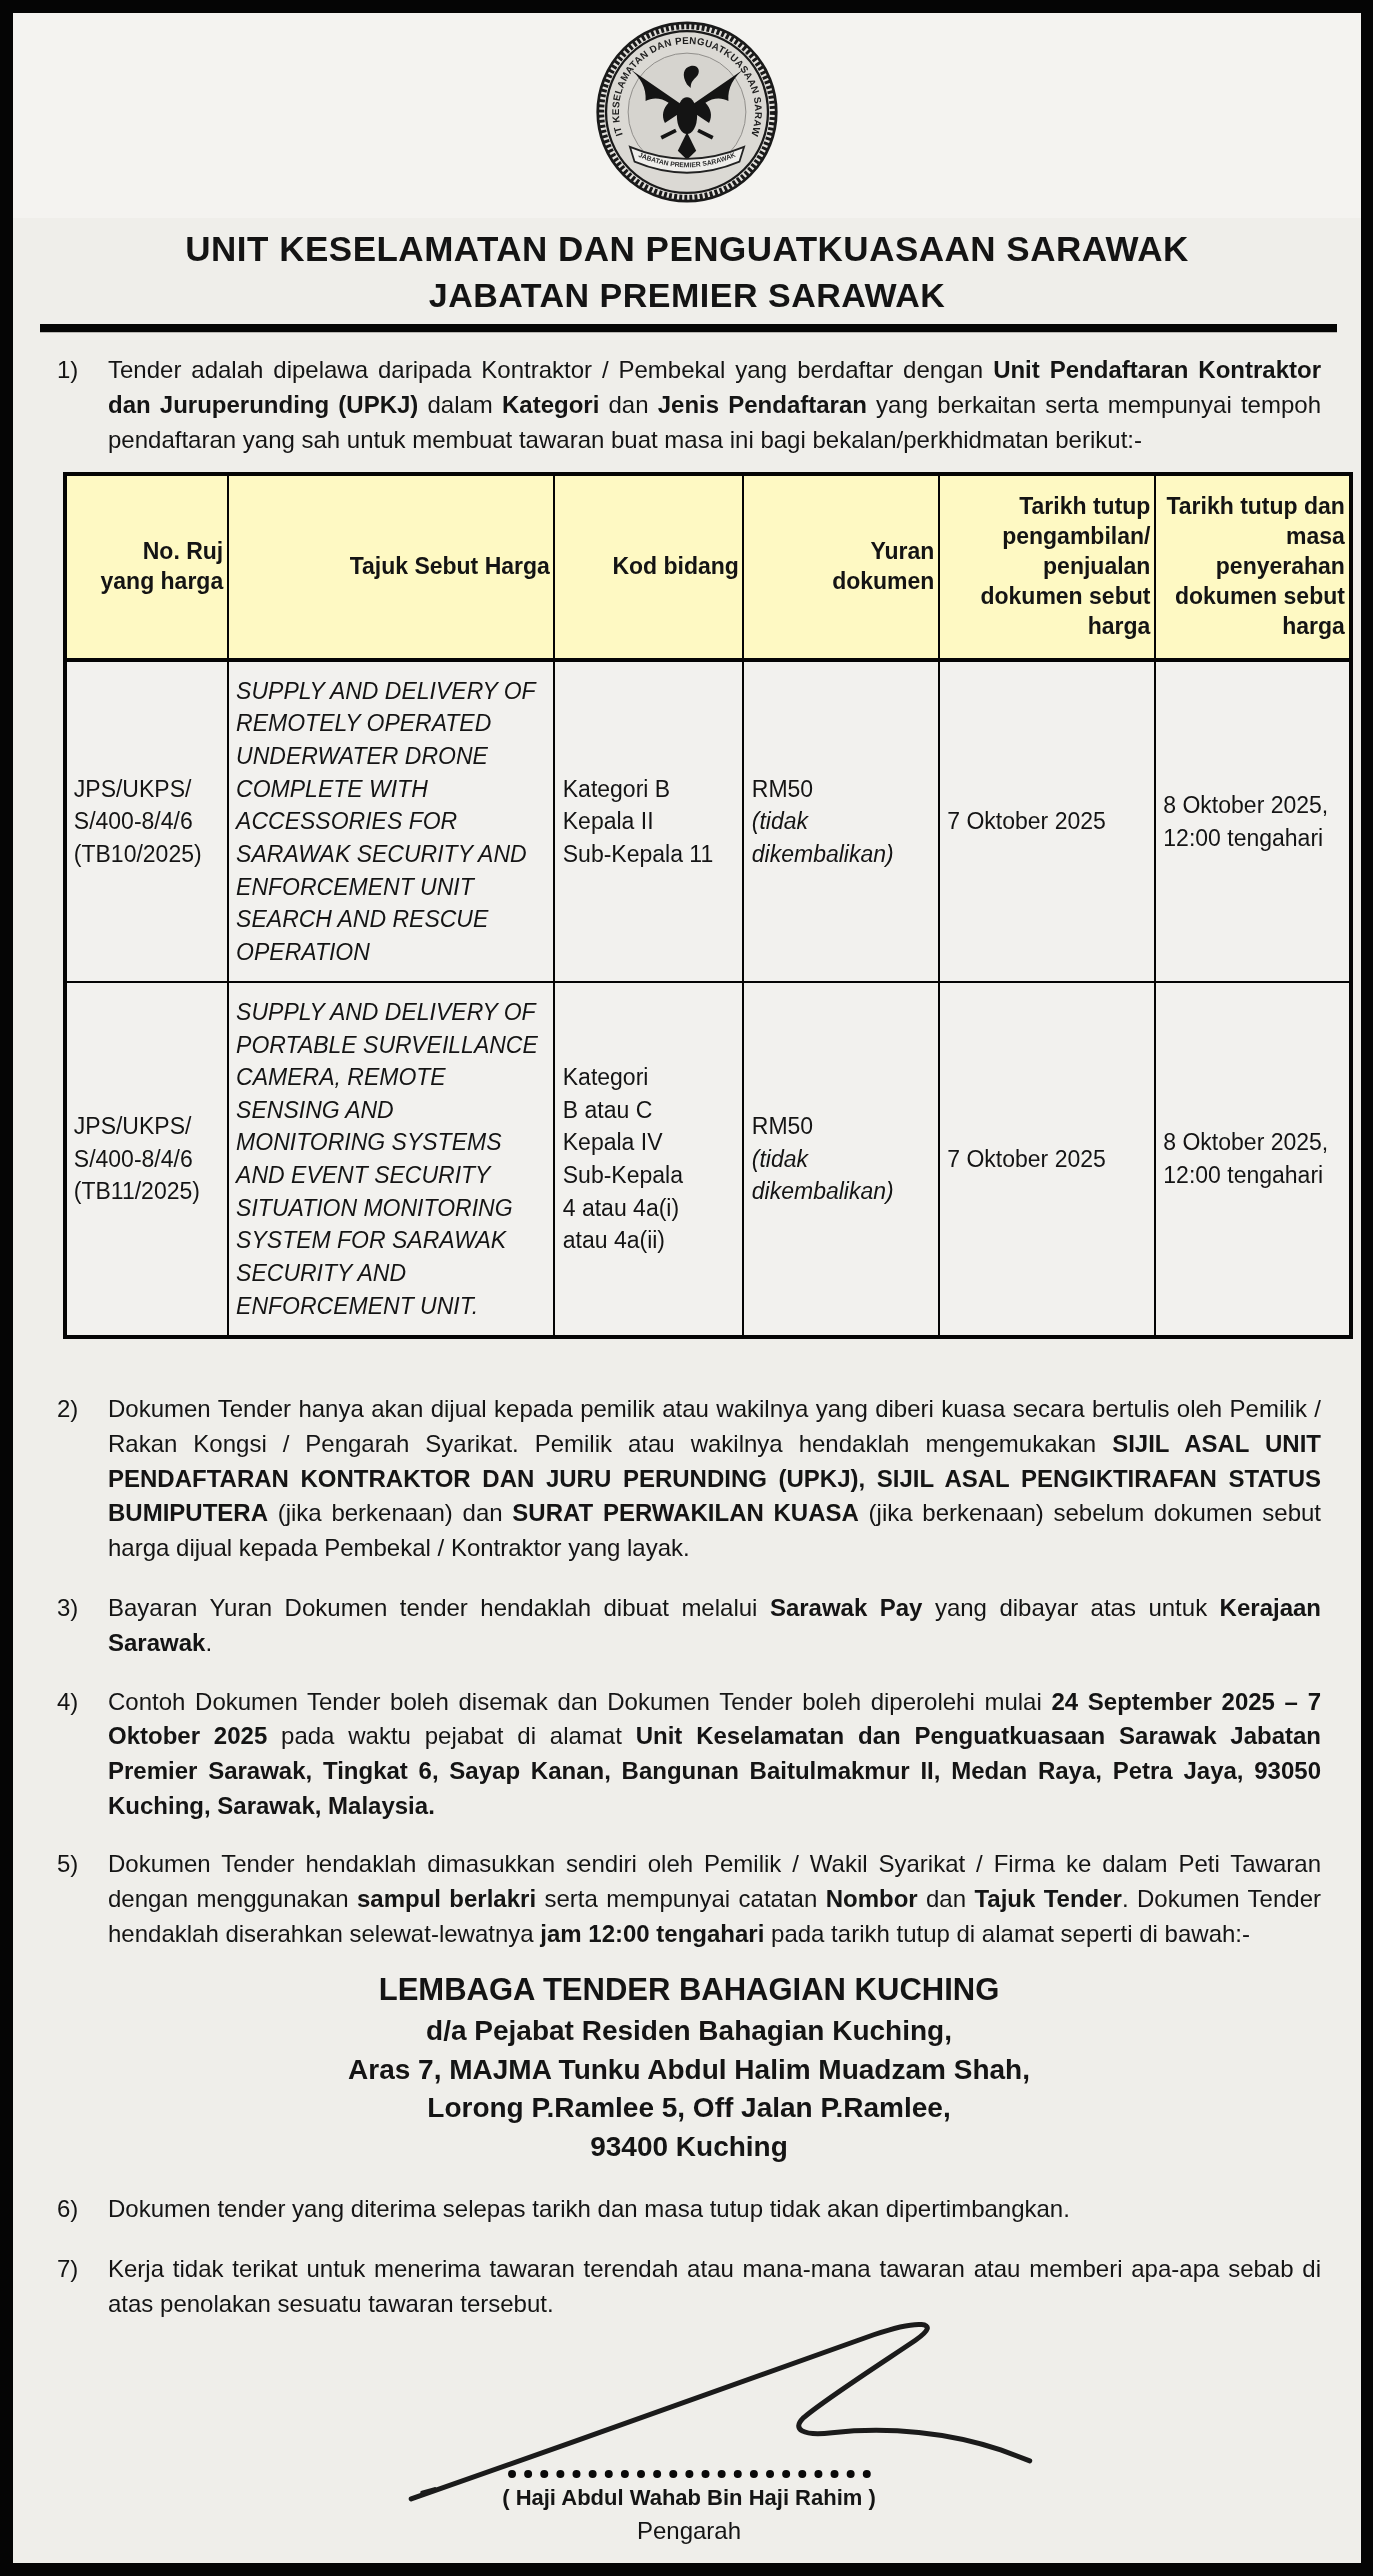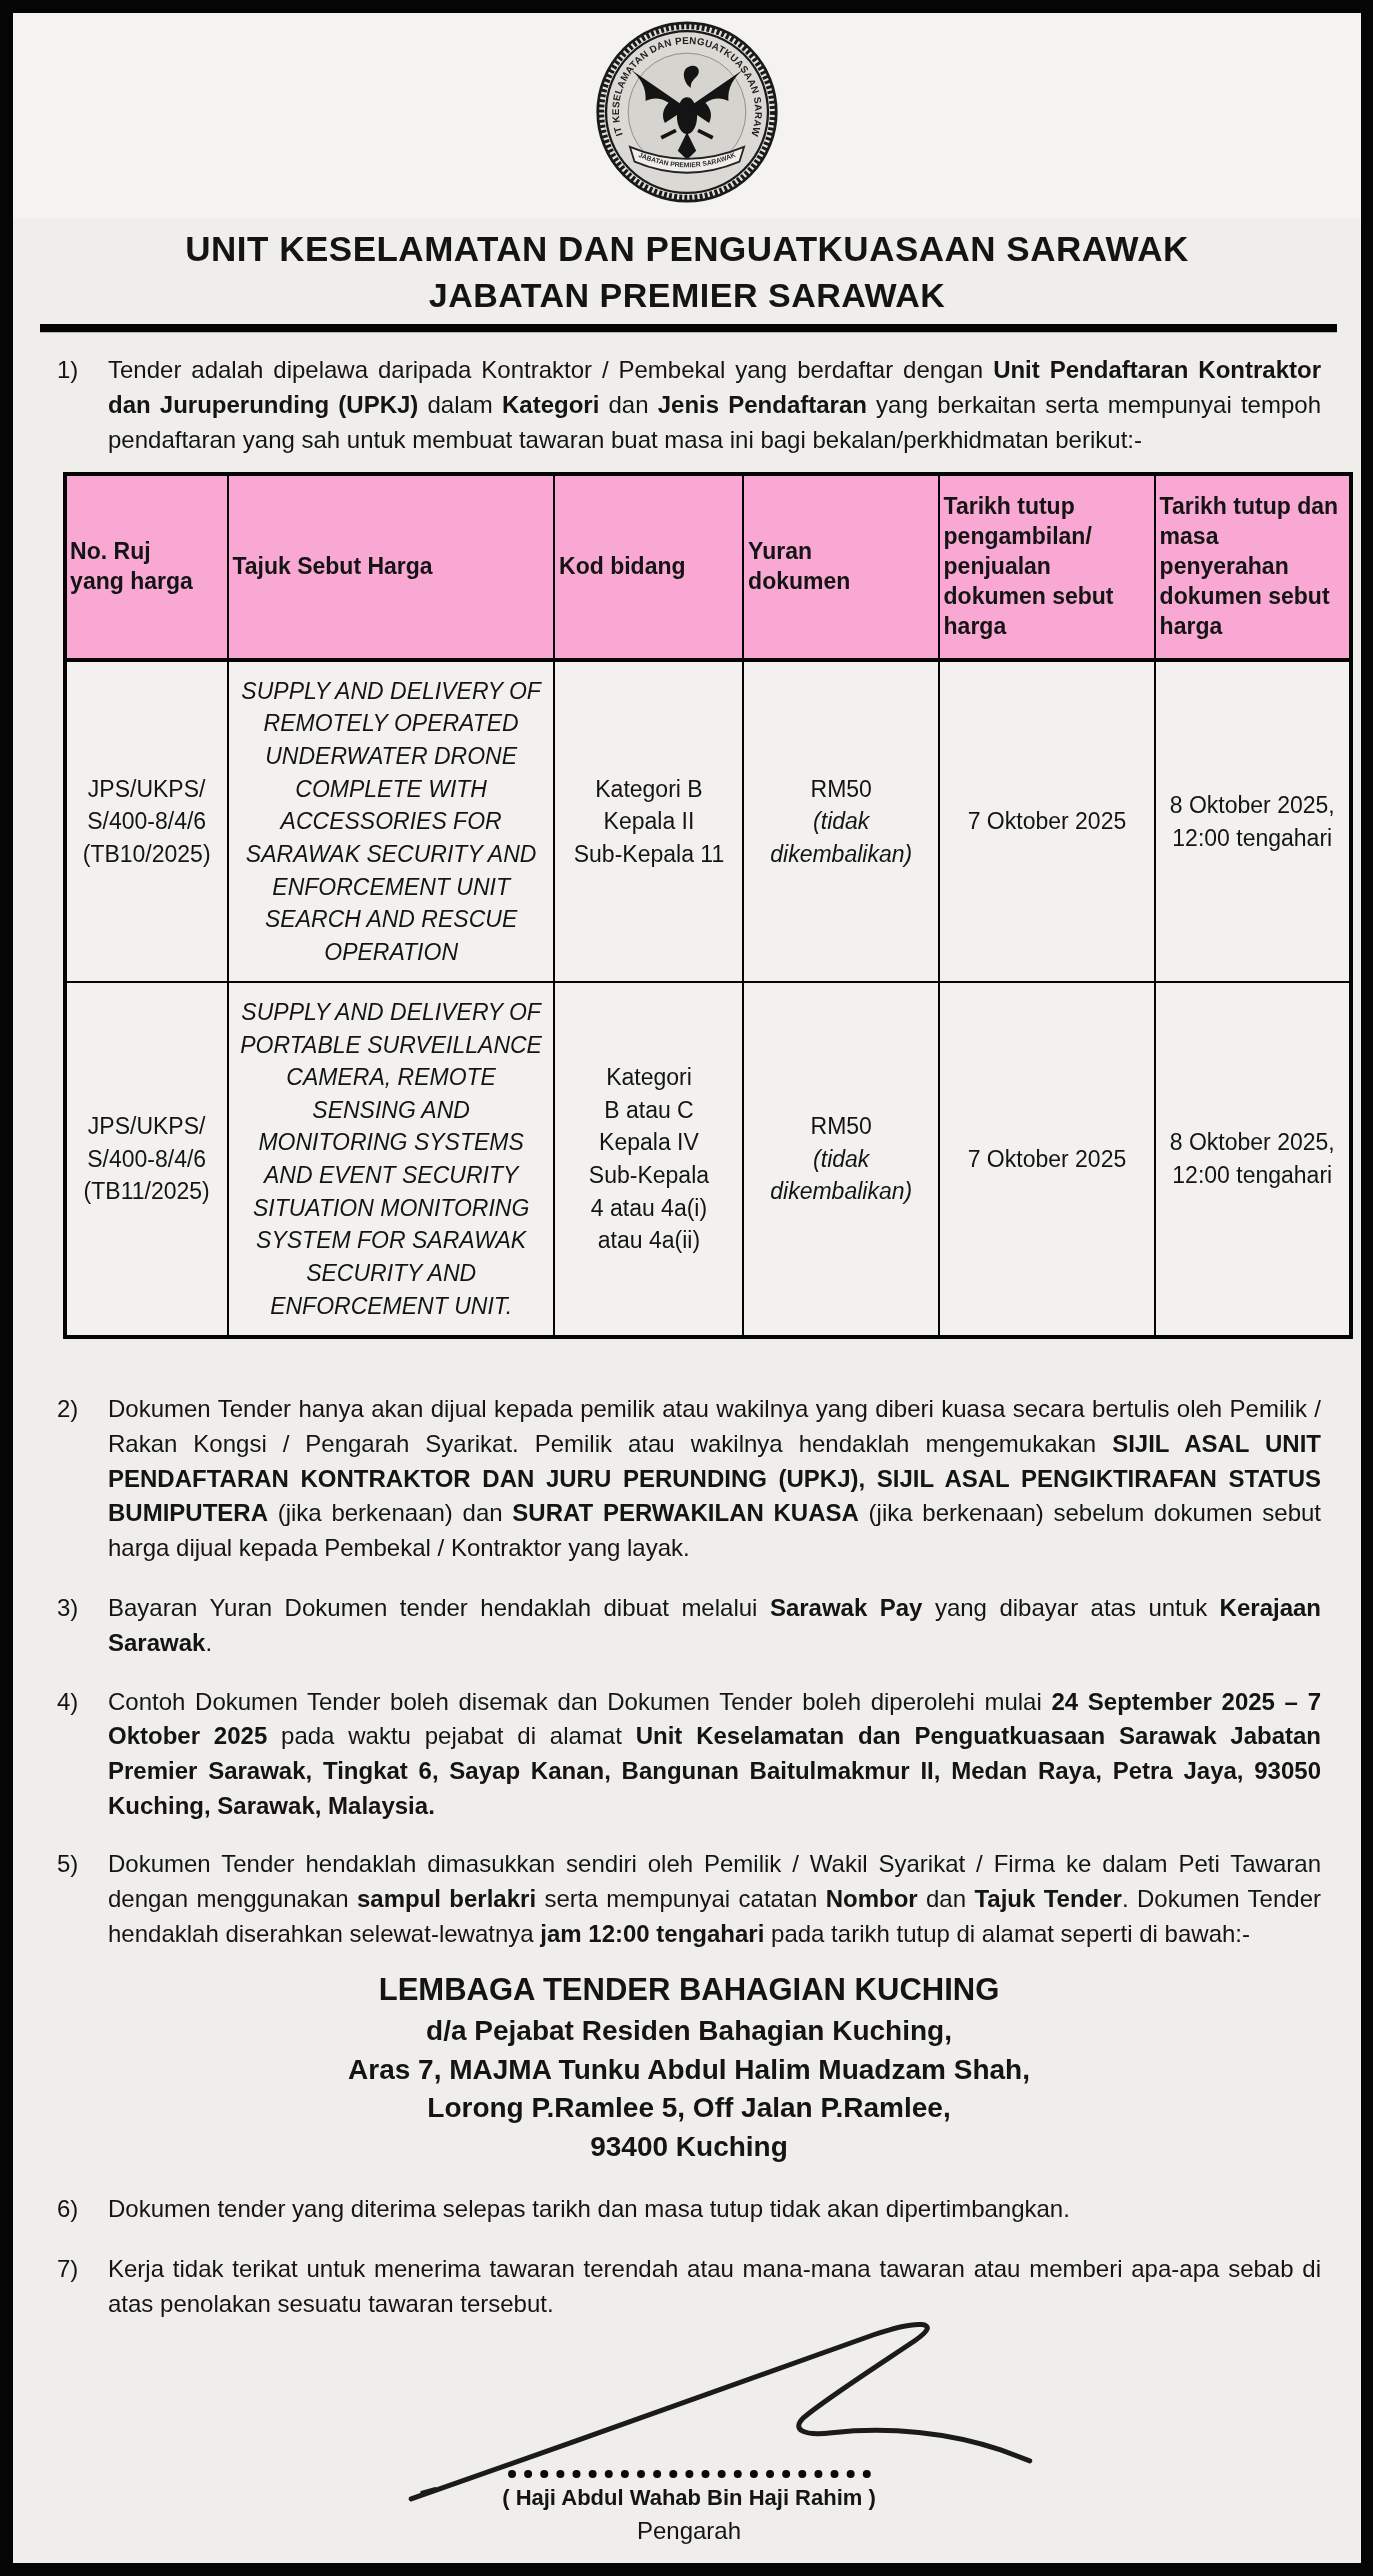--- a/index.html
+++ b/index.html
@@ -35,33 +35,33 @@
   
   table.tender{
     border-collapse:collapse;
     margin:14.5px 0 0 5.5px;
     width:1290px;
     table-layout:fixed;
     border:4.5px solid #050505;
     font-size:23px;
   }
   table.tender th{
-    background:#f9a8d4;
+    background:#fef9c3;
     border:2.7px solid #050505;
     border-bottom:4.5px solid #050505;
     font-weight:bold;
-    text-align:left;vertical-align:middle;
+    text-align:right;vertical-align:middle;
     white-space:pre-line;
     line-height:1.3;
     height:171px;
     padding:5.5px 3.6px;
   }
   table.tender td{
     border:2.7px solid #050505;
-    text-align:center;vertical-align:middle;
+    text-align:left;vertical-align:middle;
     white-space:pre-line;
     line-height:1.42;
     padding:12.7px 7.3px;
     background:#f2f1ee;
   }
   td.tajuk{font-style:italic;line-height:1.52;padding:9px 12.7px;}
   .fee-note{font-style:italic;display:block;}
 
   
   .address{6text-align:center;margin-top:18px;text-align:center;font-weight:bold;}

